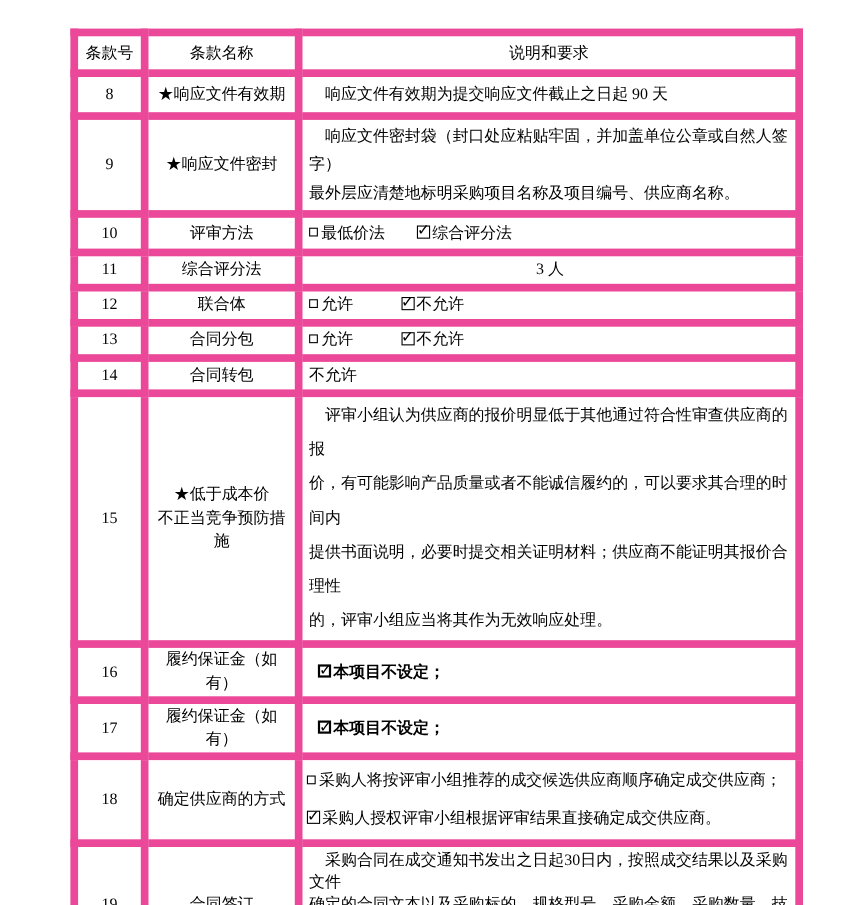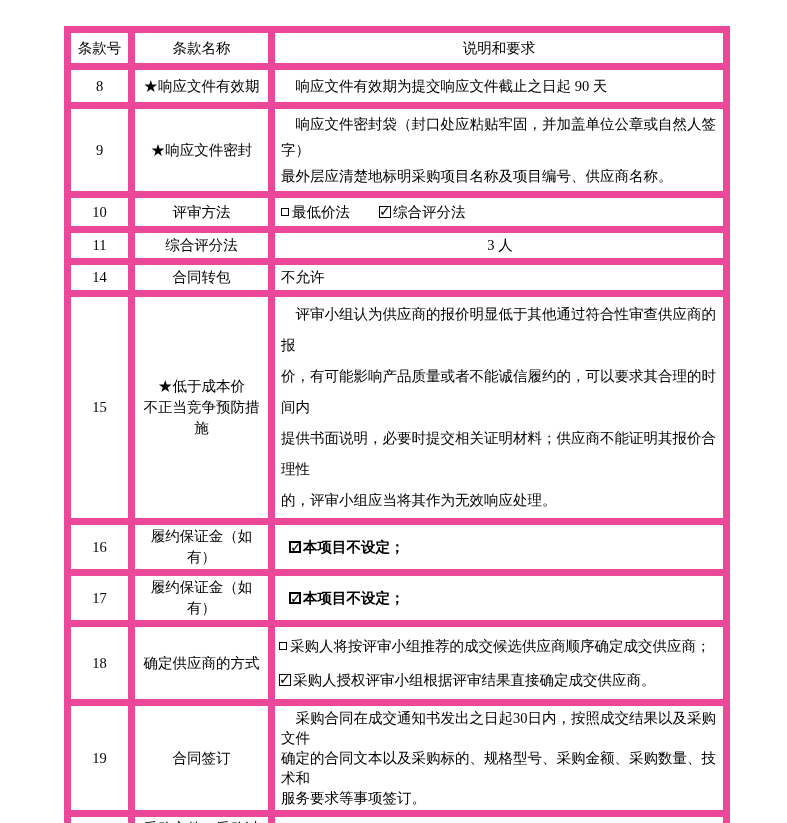--- a/index.html
+++ b/index.html
@@ -135,20 +135,34 @@
             <div class="line"><span class="cb unchecked"></span><span>最低价法　　</span><span class="cb checked"></span><span>综合评分法</span></div>
           </td>
         </tr>
         <tr class="r11">
           <td class="no-cell">11</td>
           <td class="name-cell">综合评分法</td>
           <td class="desc-cell">
             <div class="line"><span>3 人</span></div>
           </td>
         </tr>
+        <tr class="r12">
+          <td class="no-cell">12</td>
+          <td class="name-cell">联合体</td>
+          <td class="desc-cell">
+            <div class="line"><span class="cb unchecked"></span><span>允许　　　</span><span class="cb checked"></span><span>不允许</span></div>
+          </td>
+        </tr>
+        <tr class="r13">
+          <td class="no-cell">13</td>
+          <td class="name-cell">合同分包</td>
+          <td class="desc-cell">
+            <div class="line"><span class="cb unchecked"></span><span>允许　　　</span><span class="cb checked"></span><span>不允许</span></div>
+          </td>
+        </tr>
         <tr class="r14">
           <td class="no-cell">14</td>
           <td class="name-cell">合同转包</td>
           <td class="desc-cell">
             <div class="line"><span>不允许</span></div>
           </td>
         </tr>
         <tr class="r15">
           <td class="no-cell">15</td>
           <td class="name-cell">★低于成本价<br>不正当竞争预防措施</td>

